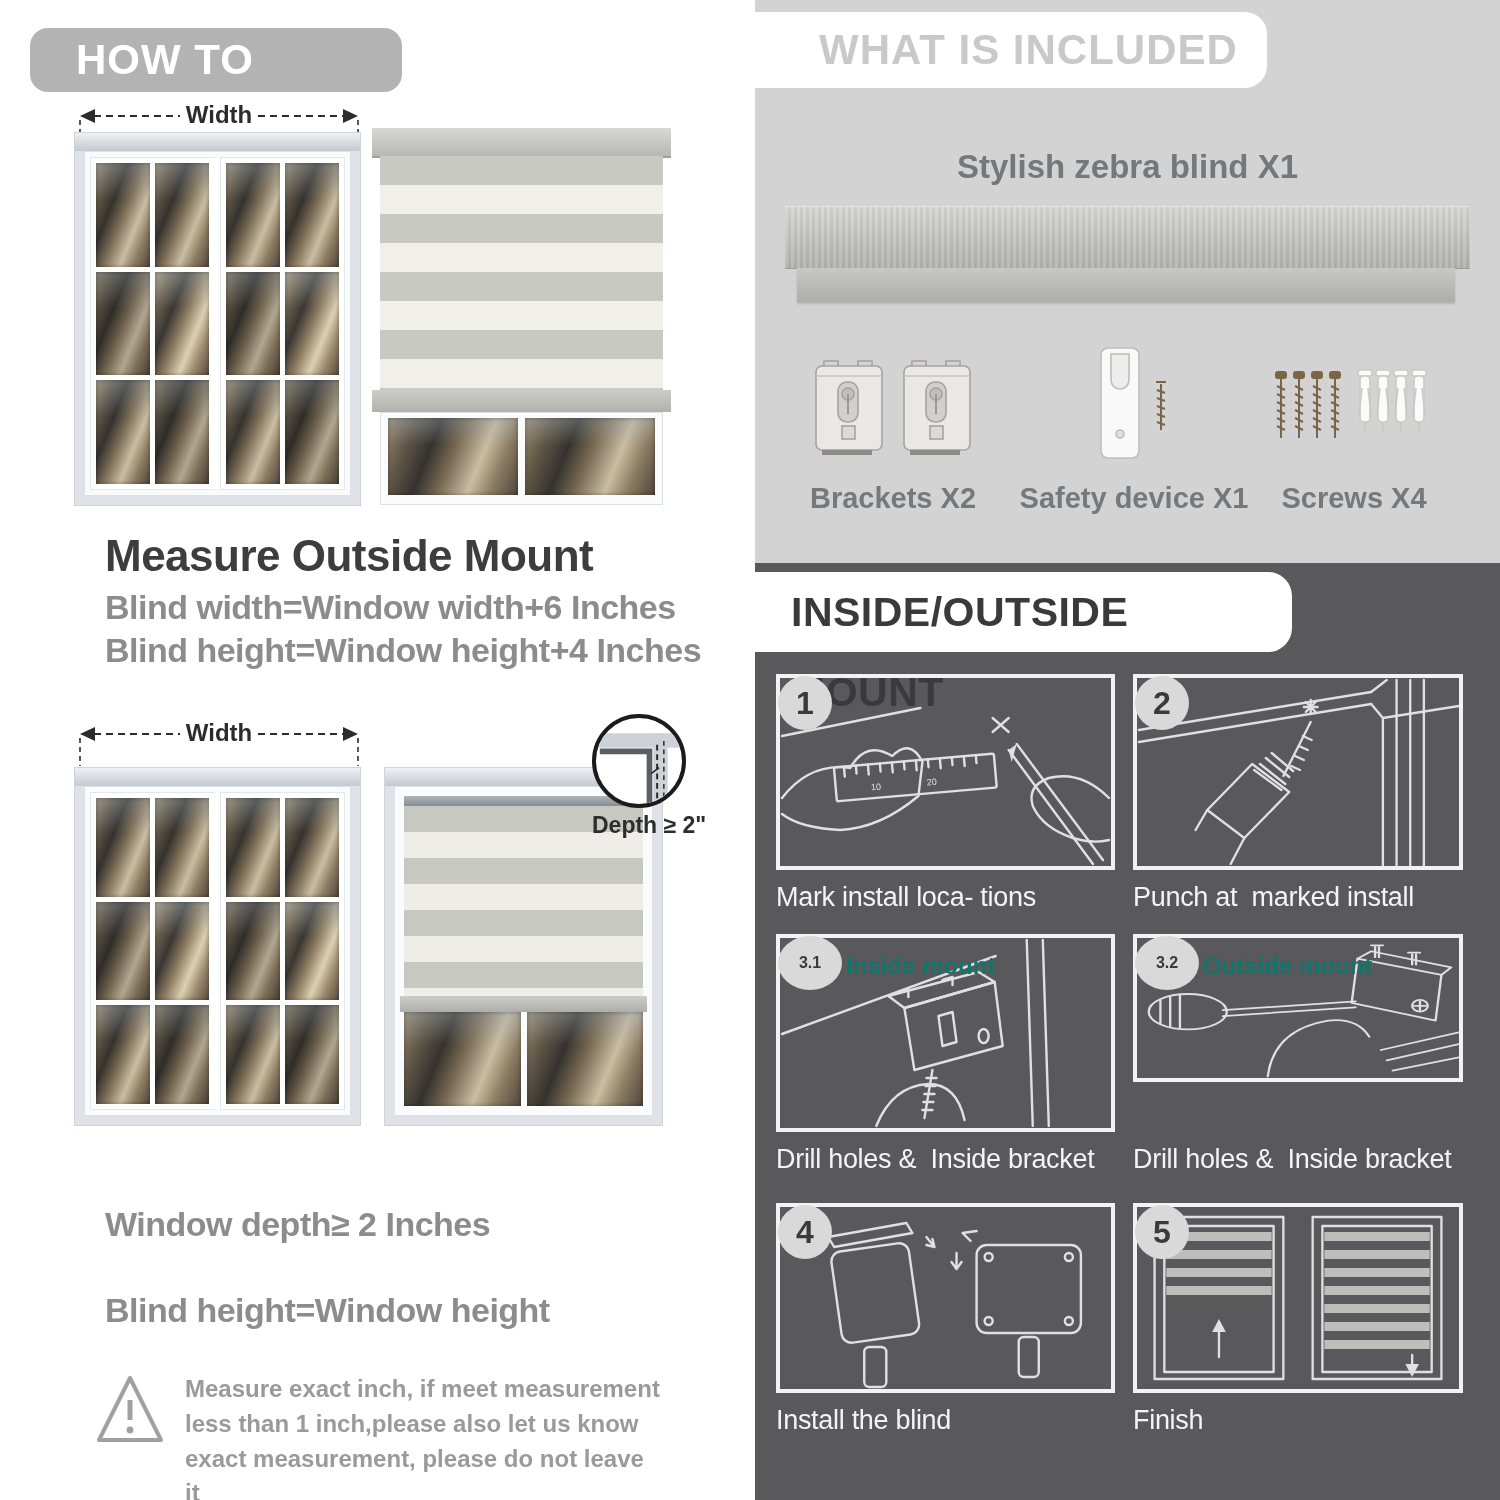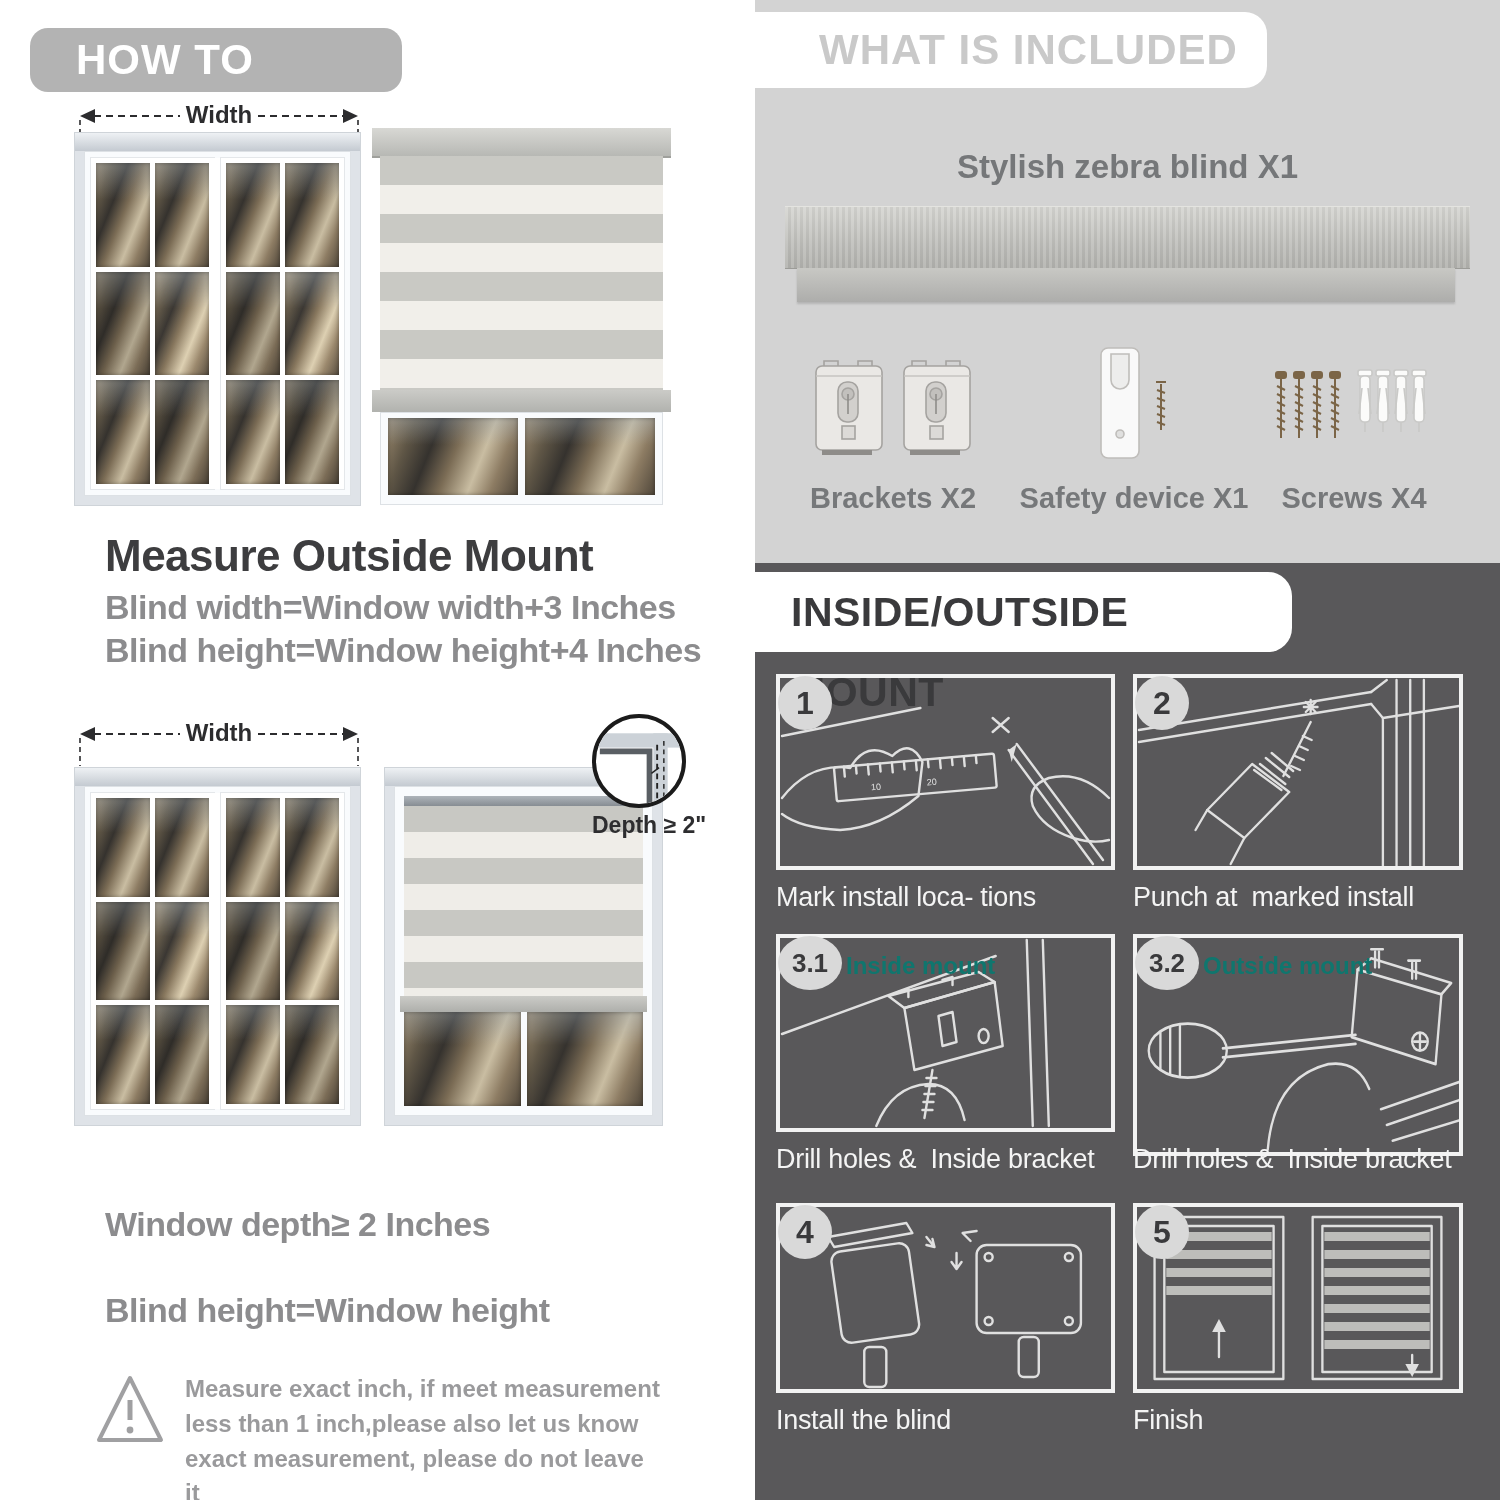--- a/index.html
+++ b/index.html
@@ -74,21 +74,21 @@
       background:linear-gradient(180deg,#c8c8c4,#adadab);box-shadow:0 2px 2px rgba(0,0,0,.15);}
   .inc-label{top:482px;font-size:29px;font-weight:bold;color:#76787a;transform:translateX(-50%);white-space:nowrap;}
 
   
   .mnt-panel{left:755px;top:563px;width:745px;height:937px;background:#59585a;}
   .mnt-header{left:755px;top:572px;width:537px;height:80px;background:#ffffff;border-radius:0 24px 24px 0;
               color:#3a3a3c;font-size:41px;font-weight:bold;line-height:80px;padding-left:36px;letter-spacing:0.5px;}
   .step-box{border:4px solid #f2f2f2;background:transparent;}
   .badge{position:absolute;left:-2px;top:-2px;width:54px;height:54px;border-radius:50%;background:#d9d9d9;
          color:#3a3a3c;font-size:32px;font-weight:bold;display:flex;align-items:center;justify-content:center;}
-  .badge.wide{width:64px;font-size:26px;}
+  .badge.wide{width:64px;font-size:16px;}
   .step-title{position:absolute;left:66px;top:14px;font-size:24px;font-weight:bold;color:#0f766e;}
   .caption{font-size:27px;font-weight:normal;color:#f4f4f4;white-space:pre-wrap;letter-spacing:-0.3px;}
   .art{stroke:#e0e0e0;stroke-width:2.4;fill:none;stroke-linecap:round;stroke-linejoin:round;}
   .art .filllight{fill:#e0e0e0;stroke:none;}
   .art text{fill:#e0e0e0;stroke:none;font-size:9px;font-family:"Liberation Sans",sans-serif;}
   .stripe{fill:#cfcfcb;stroke:none;opacity:.85;}
 </style>
 </head>
 <body>
 
@@ -148,21 +148,21 @@
     <div class="cassette"></div>
     <div class="fabric-out"></div>
     <div class="bottomrail"></div>
     <div class="winbottom">
         <div class="pane"></div>
         <div class="pane"></div>
       </div>
   </div>
 
   <div class="abs sec-heading" style="left:105px;top:531px">Measure Outside Mount</div>
-  <div class="abs sec-line" style="left:105px;top:588px">Blind width=Window width+3 Inches</div>
+  <div class="abs sec-line" style="left:105px;top:588px">Blind width=Window width+6 Inches</div>
   <div class="abs sec-line" style="left:105px;top:631px">Blind height=Window height+4 Inches</div>
 
   <div class="abs" style="left:78px;top:722px;width:282px;height:44px">
     <svg class="dash-svg" width="282" height="44" viewBox="0 0 282 44">
       <line x1="16" y1="12" x2="102" y2="12" stroke-width="2.2" stroke-dasharray="7 5"></line>
       <line x1="180" y1="12" x2="266" y2="12" stroke-width="2.2" stroke-dasharray="7 5"></line>
       <polygon points="2,12 17,5 17,19" fill="#2c2c2e" stroke="none"></polygon>
       <polygon points="280,12 265,5 265,19" fill="#2c2c2e" stroke="none"></polygon>
       <line x1="2" y1="16" x2="2" y2="44" stroke-width="1.6" stroke-dasharray="5 4"></line>
       <line x1="280" y1="16" x2="280" y2="44" stroke-width="1.6" stroke-dasharray="5 4"></line>
@@ -406,21 +406,21 @@
       <path d="M118,54 l10,-3 v8 M162,42 l10,-3 v8"></path>
       <path d="M152,132 L144,180"></path>
       <path d="M146,140 h10 M145,148 h10 M144,156 h10 M143,164 h10 M142,172 h10"></path>
       <path d="M96,188 Q112,148 148,146 Q176,146 184,182"></path>
     </g>
       </svg>
     <div class="badge wide">3.1</div>
     <div class="step-title">Inside mount</div>
   </div>
 
-  <div class="abs step-box" style="left:1133px;top:934px;width:330px;height:222px">
+  <div class="abs step-box" style="left:1133px;top:934px;width:330px;height:148px">
     <svg width="100%" height="100%" viewBox="0 0 330 190" preserveAspectRatio="none">
         <g class="art">
       <path d="M226,28 L312,50 L306,112 L220,88 Z"></path>
       <path d="M226,28 L240,18 L322,40 L312,50"></path>
       <path d="M244,12 v14 M248,12 v14 M282,22 v14 M286,22 v14"></path>
       <path d="M240,10 h12 M278,20 h12"></path>
       <circle cx="290" cy="92" r="8"></circle>
       <path d="M284,92 h12 M290,86 v12"></path>
       <path d="M88,98 L224,86 M88,106 L224,94"></path>
       <ellipse cx="52" cy="100" rx="40" ry="24"></ellipse>

